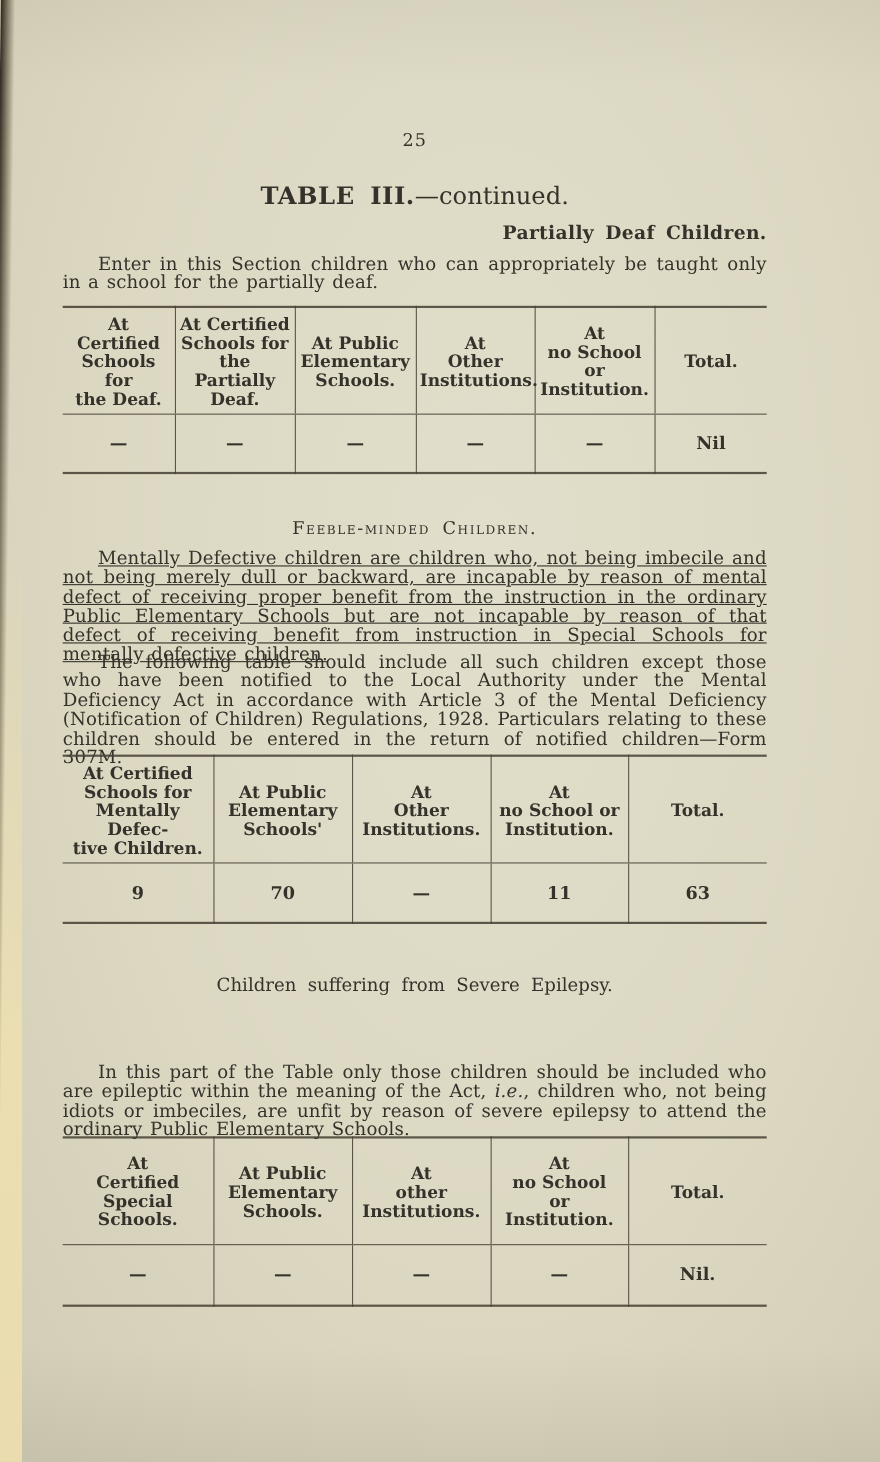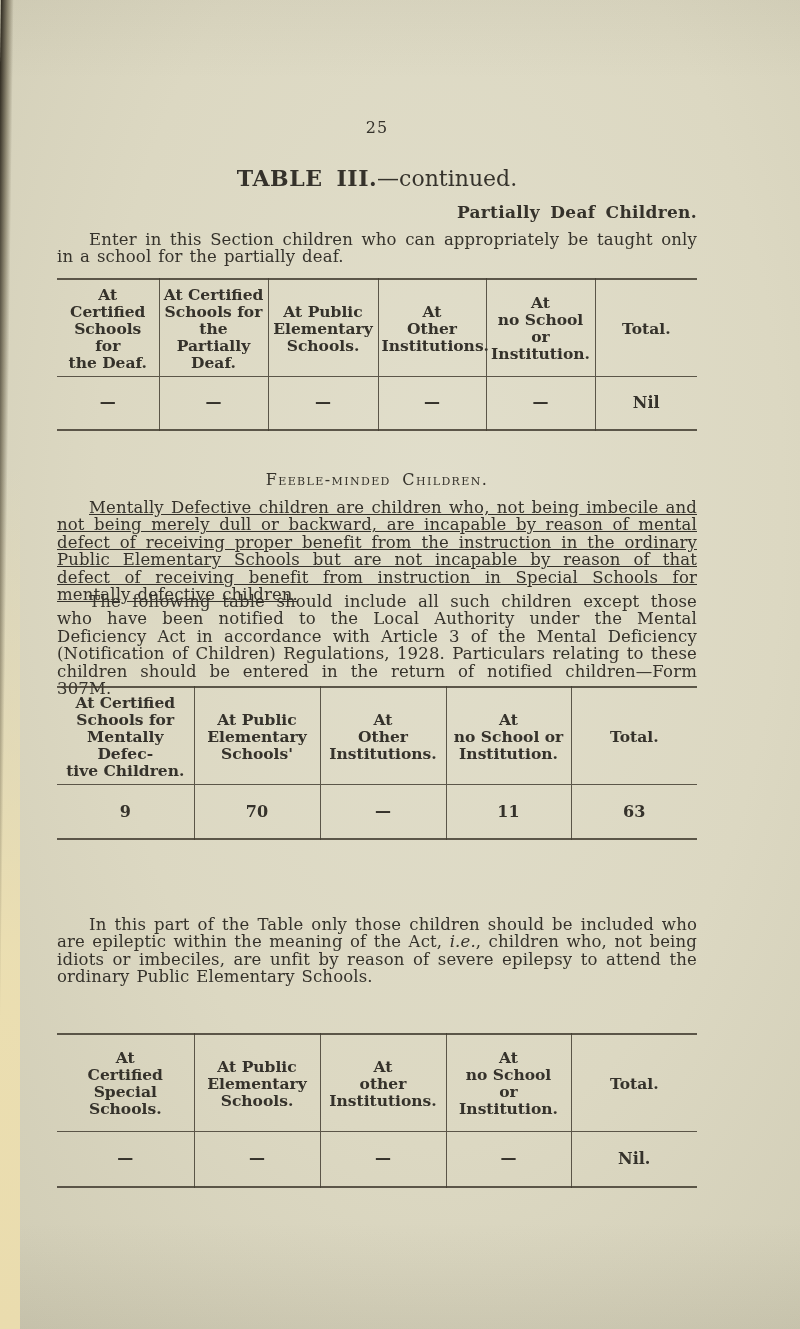--- a/index.html
+++ b/index.html
@@ -48,21 +48,21 @@
   .sub-smallcaps{top:470px;text-align:center;font-size:16px;font-variant:small-caps;letter-spacing:1.4px;word-spacing:5px;}
   .sub-roman{top:886px;text-align:center;font-size:16.5px;word-spacing:5px;}
 
   p.body{
     margin:0;font-size:16.5px;line-height:17.4px;text-align:justify;
     text-indent:32px;word-spacing:1.5px;letter-spacing:0.15px;
   }
   .p-intro{top:231px;}
   .p-a{top:499px;text-decoration:underline;}
   .p-b{top:593px;}
-  .p-c{top:916px;}
+  .p-c{top:966px;}
   .p-d{top:971px;}
   .it{font-style:italic;}
 
   table.rtable{
     border-collapse:collapse;table-layout:fixed;width:640px;
     border-top:2px solid var(--rule);
     border-bottom:2.5px solid var(--rule);
   }
   .t1{top:278px;}
   .t2{top:686px;}
@@ -175,20 +175,21 @@
       <tr>
         <td>9</td>
         <td>70</td>
         <td>—</td>
         <td>11</td>
         <td>63</td>
       </tr>
     </tbody>
   </table>
 
+  <div class="abs sub-roman">Children suffering from Severe Epilepsy.</div>
   <p class="abs body p-c"><span>In this part of the Table only those children should be included who are epileptic within the meaning of the Act, </span><span class="it">i.e.</span><span>, children who, not being idiots or imbeciles, are unfit by reason of severe epilepsy to attend the ordinary Public Elementary Schools.</span></p>
 
   <table class="abs rtable t3">
     <colgroup>
       <col style="width:137px">
         <col style="width:126px">
         <col style="width:126px">
       <col style="width:125px">
         <col style="width:126px">
     </colgroup>

